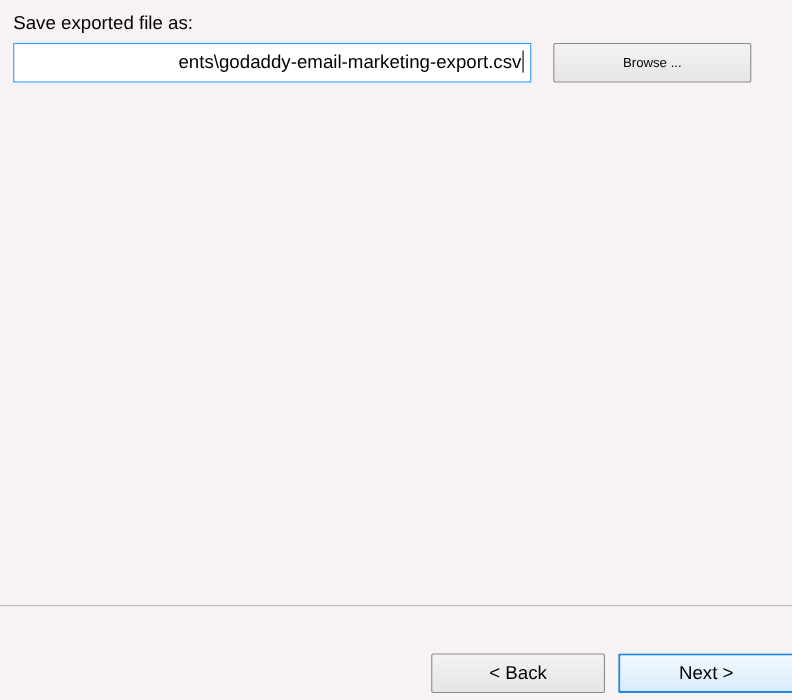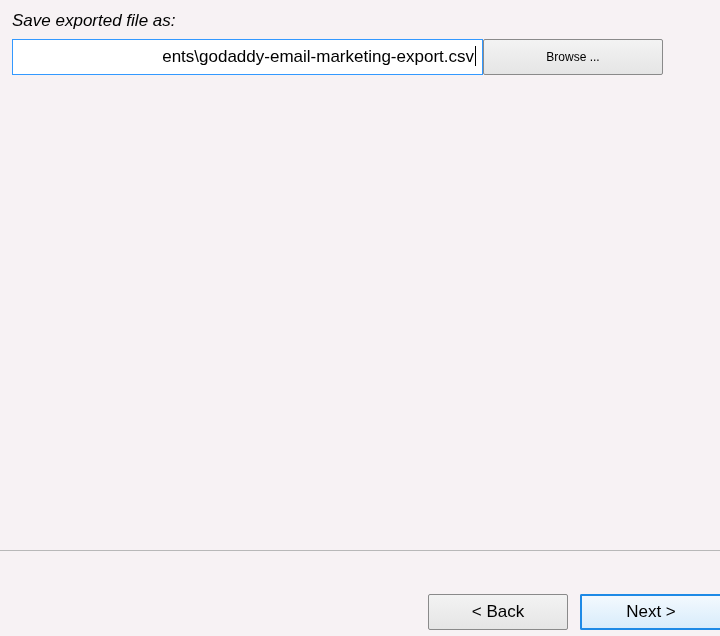--- a/index.html
+++ b/index.html
@@ -17,24 +17,24 @@
       overflow: hidden;
     }
     .main-area {
       padding: 11px 12px;
     }
     .field-label {
       color: #000;
       font-size: 17px;
       margin-bottom: 8px;
       display: block;
-      font-style: italic;
     }
     .input-row {
       display: flex;
+      gap: 20px;
       align-items: center;
     }
     .browse-button {
       width: 180px;
       height: 36px;
       border: 1px solid #8a8a8a;
       background: linear-gradient(to bottom, #f3f3f3, #e5e5e5);
       color: #000;
       font-family: 'Segoe UI', Tahoma, sans-serif;
       font-size: 12px;
@@ -52,21 +52,21 @@
     }
     .bottom-bar-inner {
       position: absolute;
       right: 0;
       bottom: 0;
       padding: 0 0 6px 0;
       display: flex;
       gap: 12px;
     }
     .wizard-button {
-      width: 140px;
+      width: 158px;
       height: 36px;
       border: 1px solid #8a8a8a;
       background: linear-gradient(to bottom, #f3f3f3, #e5e5e5);
       color: #000;
       font-family: 'Segoe UI', Tahoma, sans-serif;
       font-size: 17px;
       cursor: pointer;
       border-radius: 2px;
     }
     .wizard-button.primary {

